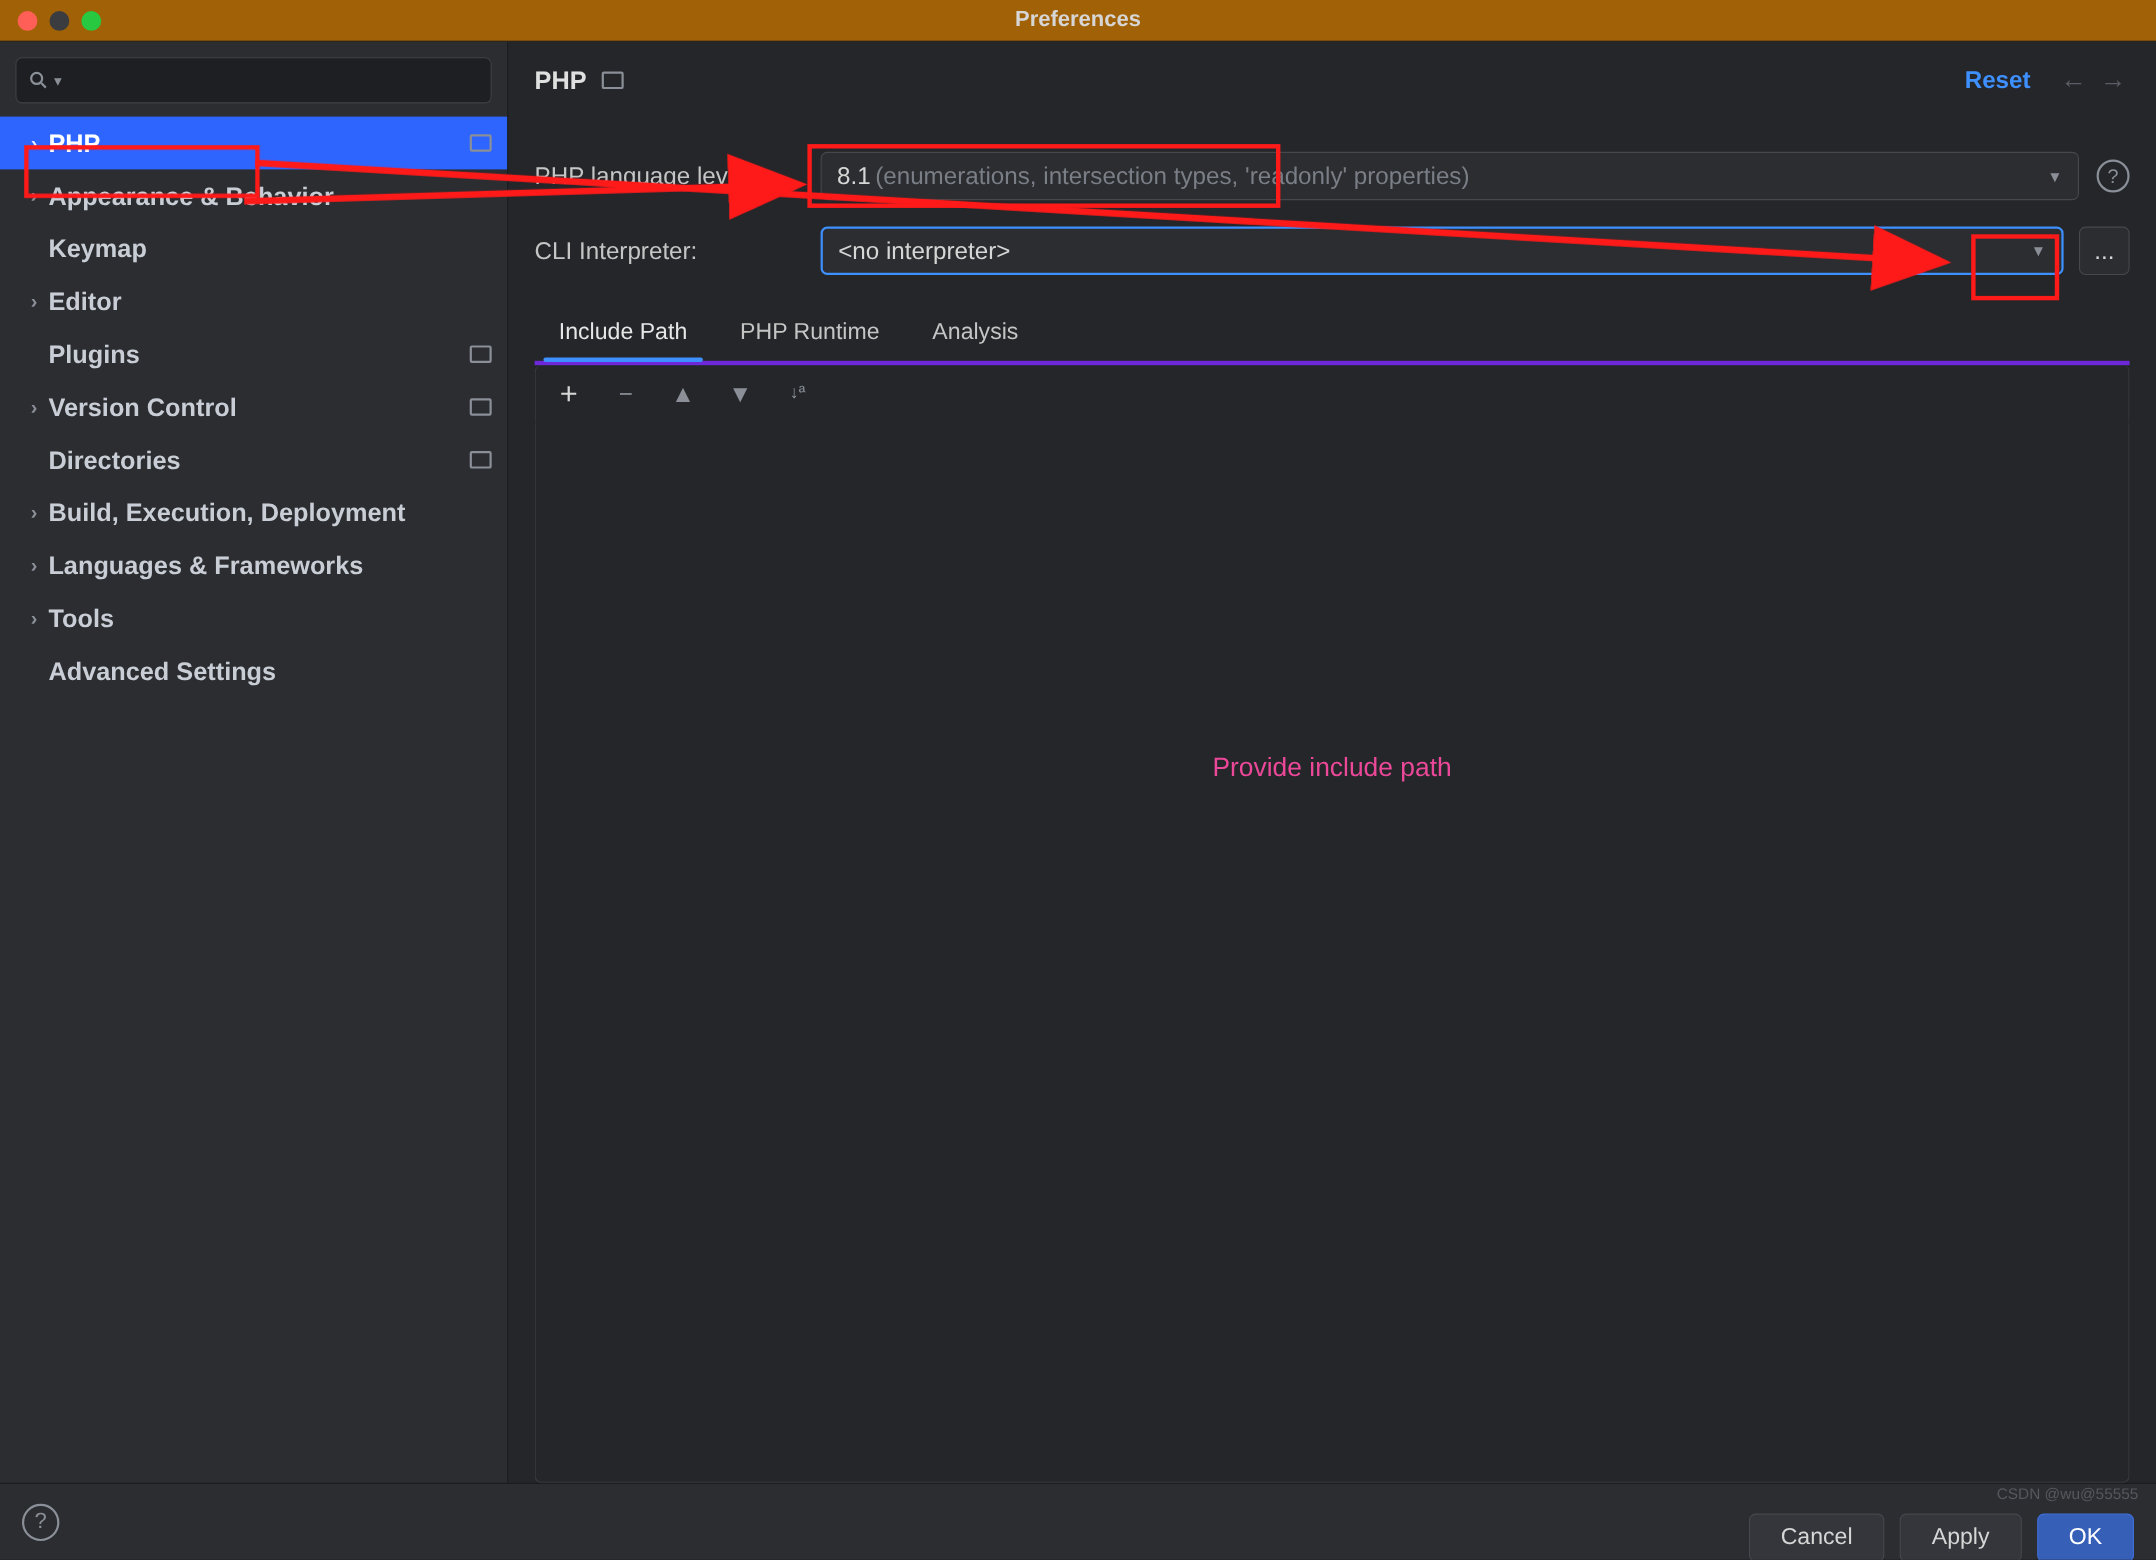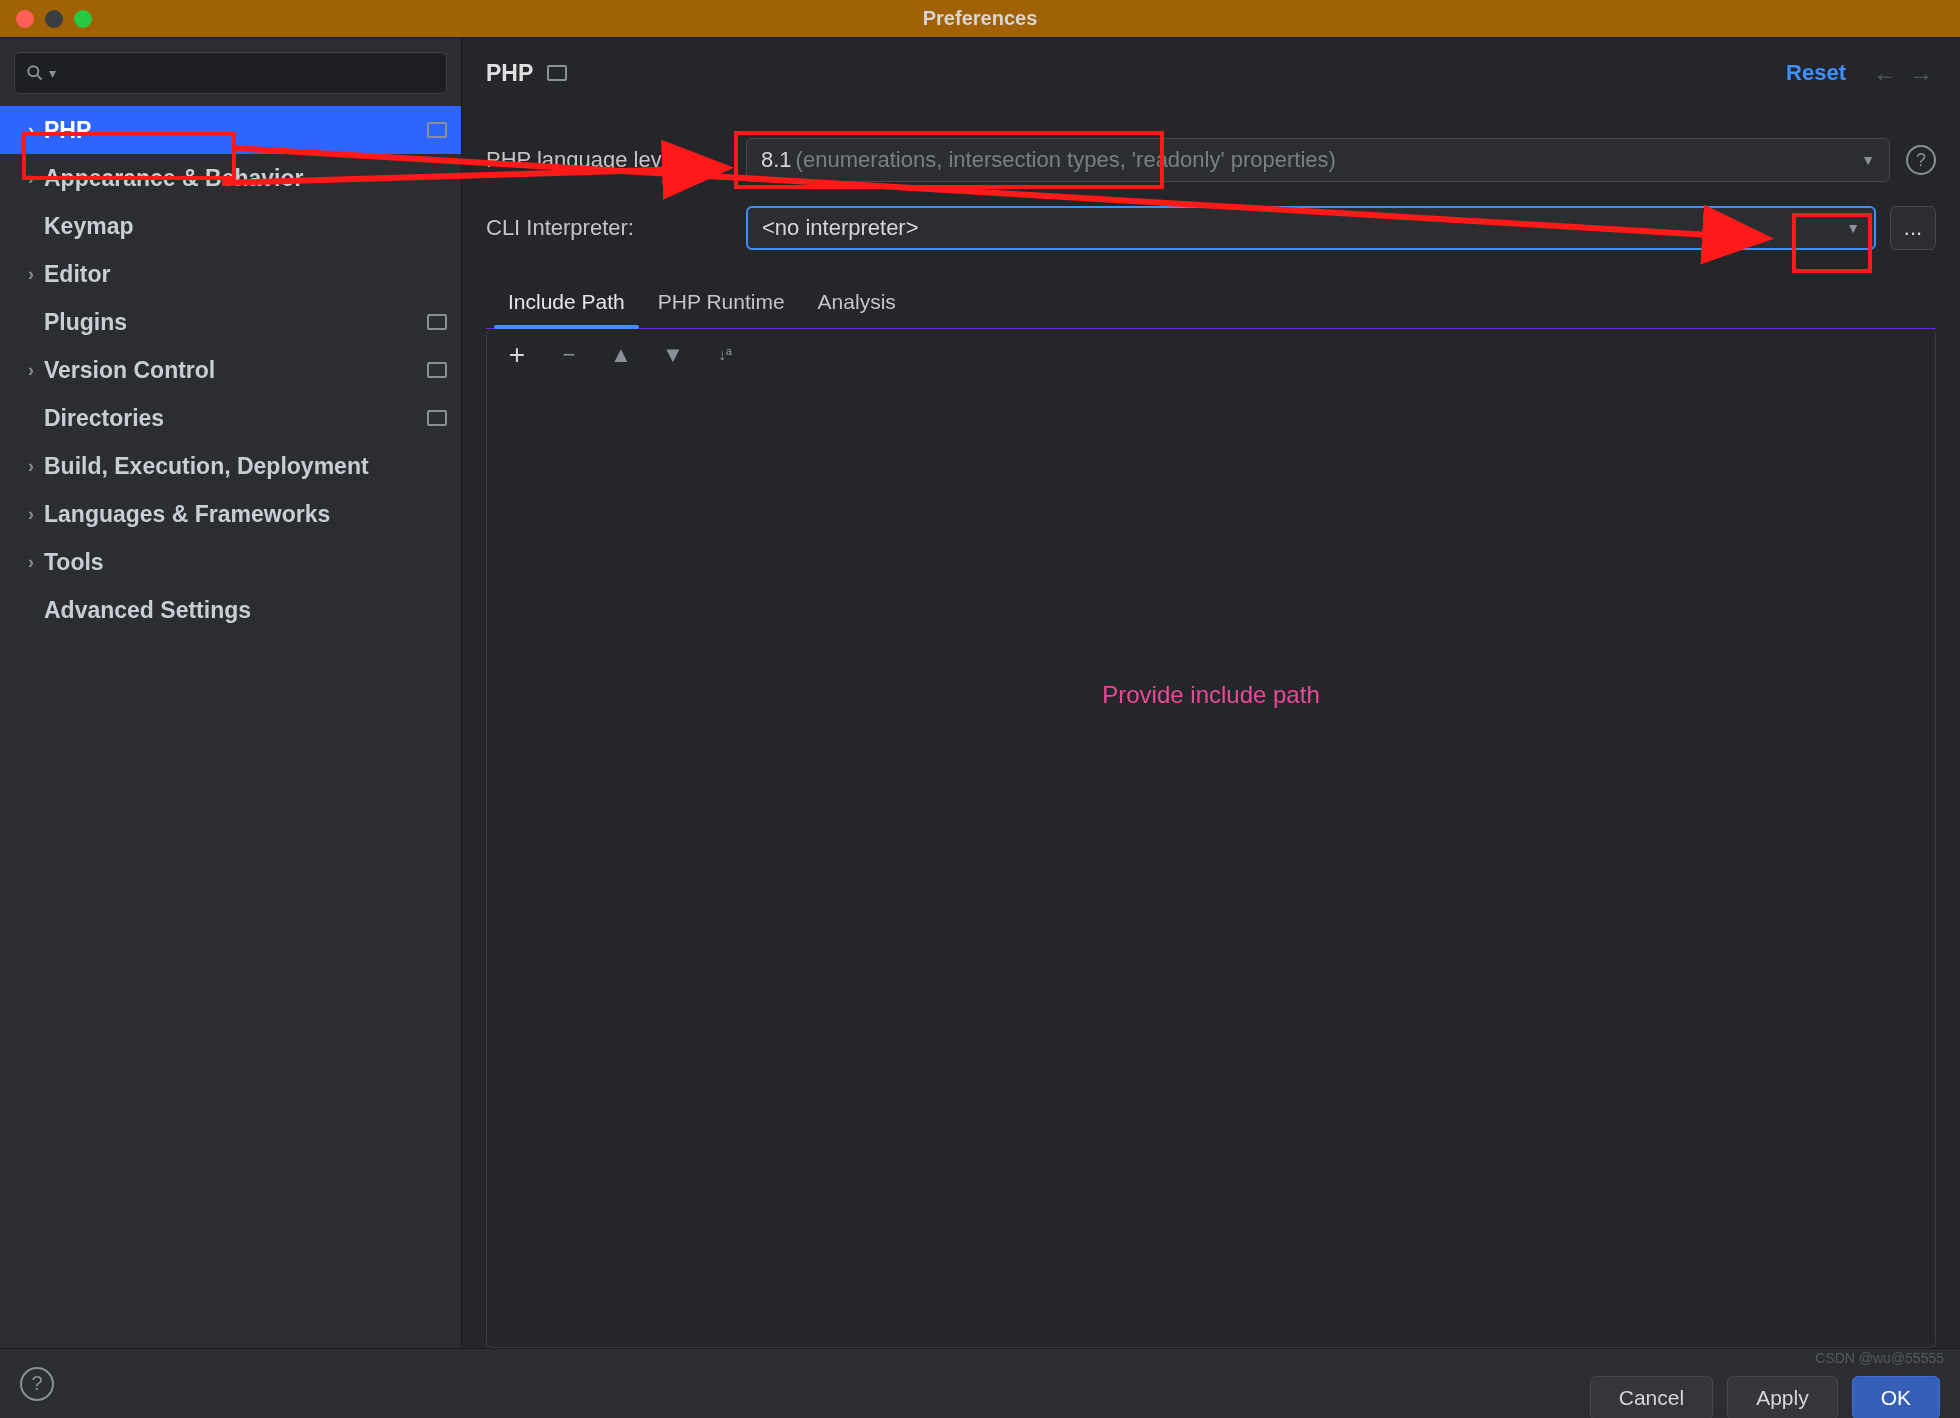--- a/index.html
+++ b/index.html
@@ -31,21 +31,21 @@
   .arrow-btn { width: 30px; height: 30px; display: flex; align-items: center; justify-content: center; color: #5a5d63; font-size: 24px; margin-left: 6px; }
   .form-row { display: flex; align-items: center; margin-top: 18px; }
   .form-label { width: 260px; font-size: 22px; color: #c5c5c5; }
   .dropdown { flex: 1; height: 44px; background: #2b2d30; border: 1px solid #46484c; border-radius: 6px; display: flex; align-items: center; padding: 0 14px; font-size: 22px; position: relative; }
   .dropdown.focus { border: 2px solid #3e90ff; }
   .dd-caret { position: absolute; right: 14px; color: #8a8f98; font-size: 14px; }
   .dd-main { color: #d6d6d6; }
   .dd-hint { color: #7a7e86; margin-left: 4px; }
   .help-icn { width: 30px; height: 30px; margin-left: 16px; border: 2px solid #8a8f98; border-radius: 50%; display: flex; align-items: center; justify-content: center; font-size: 18px; color: #8a8f98; }
   .ellipsis-btn { width: 46px; height: 44px; margin-left: 14px; background: #2b2d30; border: 1px solid #46484c; border-radius: 6px; display: flex; align-items: center; justify-content: center; font-size: 22px; color: #d6d6d6; }
-  .tabs { display: flex; gap: 25px; margin-top: 30px; padding-left: 18px; border-bottom: 1px solid #6d28d9; }
+  .tabs { display: flex; gap: 40px; margin-top: 30px; padding-left: 18px; border-bottom: 4px solid #6d28d9; }
   .tab { padding: 10px 4px 14px 4px; font-size: 21px; color: #c5c5c5; position: relative; }
   .tab.active { color: #e6e6e6; }
   .tab.active::after { content: ""; position: absolute; left: -10px; right: -10px; bottom: -1px; height: 4px; background: #3e90ff; border-radius: 2px; }
   .toolbar { display: flex; gap: 28px; padding: 10px 18px; align-items: center; }
   .tool { color: #8a8f98; font-size: 22px; width: 24px; text-align: center; }
   .tool.plus { color: #d6d6d6; font-size: 28px; }
   .panel { flex: 1; border: 1px solid #3a3c40; border-top: none; border-radius: 0 0 6px 6px; display: flex; align-items: flex-start; justify-content: center; padding-top: 300px; color: #ec4899; font-size: 24px; background: #252629; }
   .annot-box { position: absolute; border: 4px solid #ff1a1a; pointer-events: none; z-index: 50; }
   .footer { height: 70px; background: #2b2d30; border-top: 1px solid #1b1c1e; display: flex; align-items: center; padding: 0 20px; }
   .help-foot { width: 34px; height: 34px; border: 2px solid #8a8f98; border-radius: 50%; display: flex; align-items: center; justify-content: center; color: #8a8f98; font-size: 20px; }

